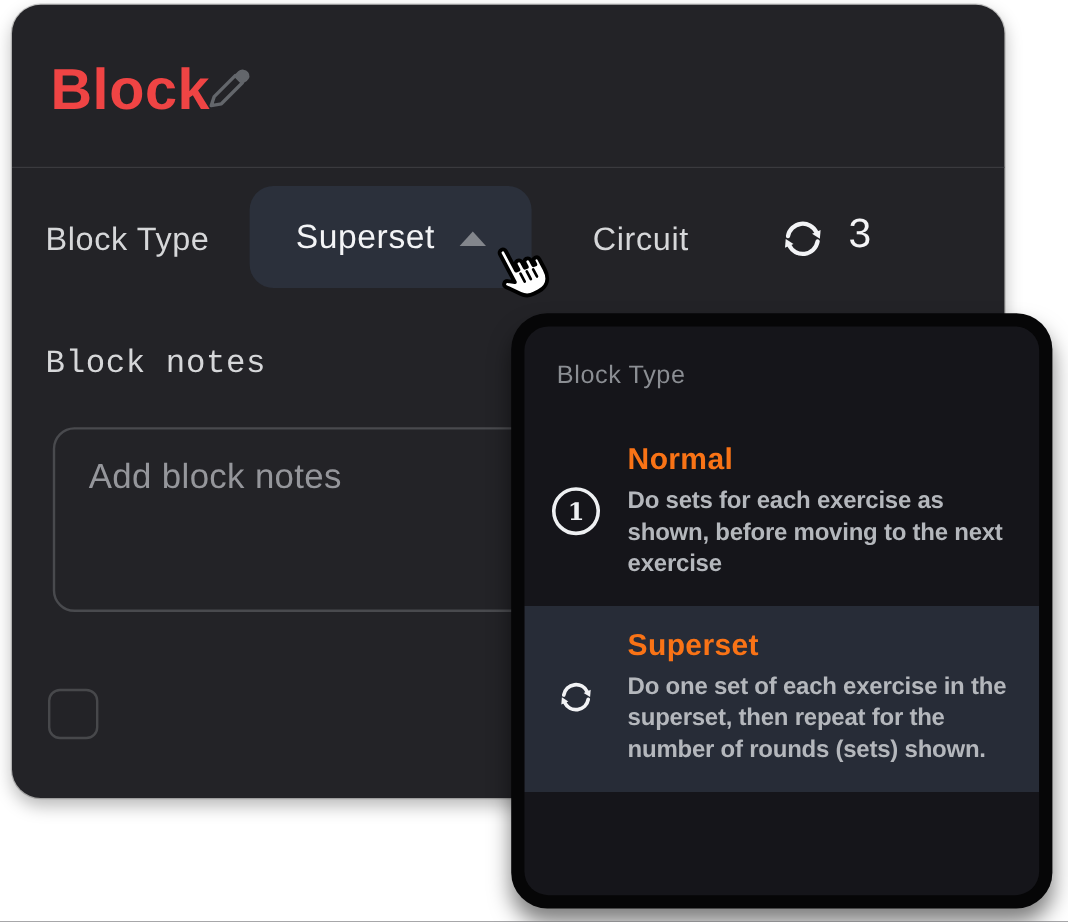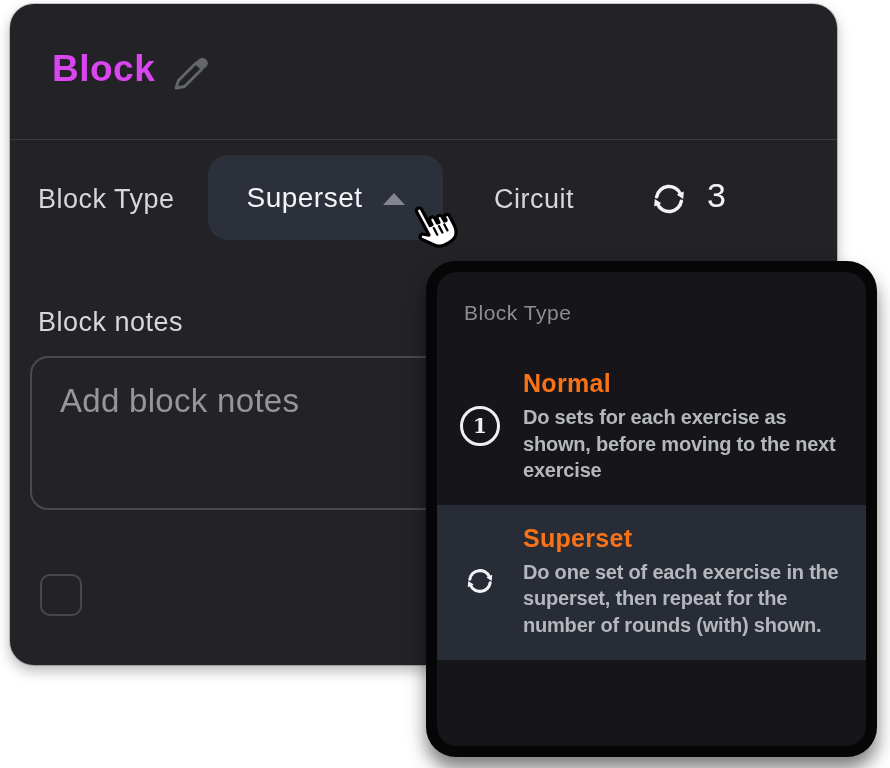--- a/index.html
+++ b/index.html
@@ -10,55 +10,55 @@
     -webkit-font-smoothing:antialiased;
   }
   
   .card{
     position:absolute;left:10px;top:4px;width:827px;height:661px;
     background:#232327;border-radius:24px;
     box-shadow:0 6px 14px rgba(0,0,0,.28), 0 0 0 1px rgba(0,0,0,.2);
   }
   .card-title{
     position:absolute;left:32px;top:44px;
-    font-size:37px;font-weight:600;letter-spacing:.5px;color:#d946ef;margin-left:10px;
+    font-size:48px;font-weight:600;letter-spacing:.5px;color:#ef4444;
   }
   .pencil{position:absolute;left:157px;top:48px;width:48px;height:42px;}
   .divider{position:absolute;left:0;top:135px;width:100%;height:1px;background:#3a3a3e;}
 
   .label{
     position:absolute;font-size:27px;letter-spacing:.5px;color:#d6d7d9;
   }
   .lbl-block-type{left:28px;top:180px;}
   .lbl-rounds{left:484px;top:180px;}
-  .lbl-notes{left:28px;top:303px;}
+  .lbl-notes{left:28px;top:285px;font-family:Liberation Mono, monospace;}
 
   .pill{
     position:absolute;left:198px;top:151px;width:235px;height:85px;
     background:#2b303b;border-radius:20px;
     display:flex;align-items:center;justify-content:center;
     cursor:pointer;border:none;
   }
   .pill-label{font-size:28px;color:#f3f4f6;letter-spacing:.5px;}
   .caret-up{
     width:0;height:0;margin-left:20px;margin-top:2px;
     border-left:11px solid transparent;border-right:11px solid transparent;
     border-bottom:12px solid #83868c;
   }
 
   .repeat-icon-main{position:absolute;left:636px;top:172px;width:46px;height:46px;}
   .rounds-value{
     position:absolute;left:697px;top:172px;font-size:34px;font-weight:500;color:#f4f4f6;
   }
 
   .notes-area{
-    position:absolute;left:20px;top:352px;width:760px;height:154px;
+    position:absolute;left:34px;top:352px;width:760px;height:154px;
     background:transparent;border:2px solid #494a4e;border-radius:18px;
     padding:24px 28px;box-sizing:border-box;resize:none;outline:none;
-    font-family:"Liberation Sans", sans-serif;font-size:33px;color:#e8e8ea;
+    font-family:"Liberation Sans", sans-serif;font-size:29px;color:#e8e8ea;
     letter-spacing:.3px;
   }
   .notes-area::placeholder{color:#95969b;opacity:1;}
 
   .checkbox{
     position:absolute;left:30px;top:570px;width:38px;height:38px;
     border:2px solid #47484b;border-radius:10px;background:transparent;cursor:pointer;
   }
   .save-label{
     position:absolute;left:96px;top:572px;font-size:30px;font-weight:500;
@@ -153,21 +153,21 @@
       <div class="opt-icon">
         <svg width="38" height="38" viewBox="0 0 44 44">
           <path d="M10.2 19.9 A12 12 0 0 1 32.9 16.9" fill="none" stroke="#f2f3f5" stroke-width="3.6" stroke-linecap="round"></path>
           <polygon points="35.6,21.9 36.2,14.9 29.4,17.9" fill="#f2f3f5"></polygon>
           <path d="M33.8 24.1 A12 12 0 0 1 11.1 27.1" fill="none" stroke="#f2f3f5" stroke-width="3.6" stroke-linecap="round"></path>
           <polygon points="8.4,22.1 7.8,29.1 14.6,26.1" fill="#f2f3f5"></polygon>
         </svg>
       </div>
       <div>
         <div class="opt-title">Superset</div>
-        <div class="opt-desc">Do one set of each exercise in the superset, then repeat for the number of rounds (with) shown.</div>
+        <div class="opt-desc">Do one set of each exercise in the superset, then repeat for the number of rounds (sets) shown.</div>
       </div>
     </div>
 
 
   </div>
 </div>
 
 <svg class="cursor" viewBox="0 0 24 24">
   <g transform="rotate(-28 12 12)">
     <path d="M9.3 1.6 C9.9 1.6 10.4 2.1 10.4 2.7 V10 L11.2 10.1 V8.4 C11.2 7.8 11.7 7.3 12.3 7.3 C12.9 7.3 13.4 7.8 13.4 8.4 V10.5 L14.1 10.6 V9.2 C14.1 8.6 14.6 8.1 15.2 8.1 C15.8 8.1 16.3 8.6 16.3 9.2 V11.1 L17 11.2 V10.2 C17 9.6 17.4 9.2 18 9.2 C18.6 9.2 19 9.6 19 10.2 V14 C19 17.4 17.2 19.6 13.8 19.6 H12.1 C10.3 19.6 9.1 19 8 17.5 L4.8 13.2 C4.1 12.3 5.3 11.1 6.3 11.8 L8.2 13.2 V2.7 C8.2 2.1 8.7 1.6 9.3 1.6 Z" fill="#ffffff" stroke="#000000" stroke-width="1.3" stroke-linejoin="round"></path>

